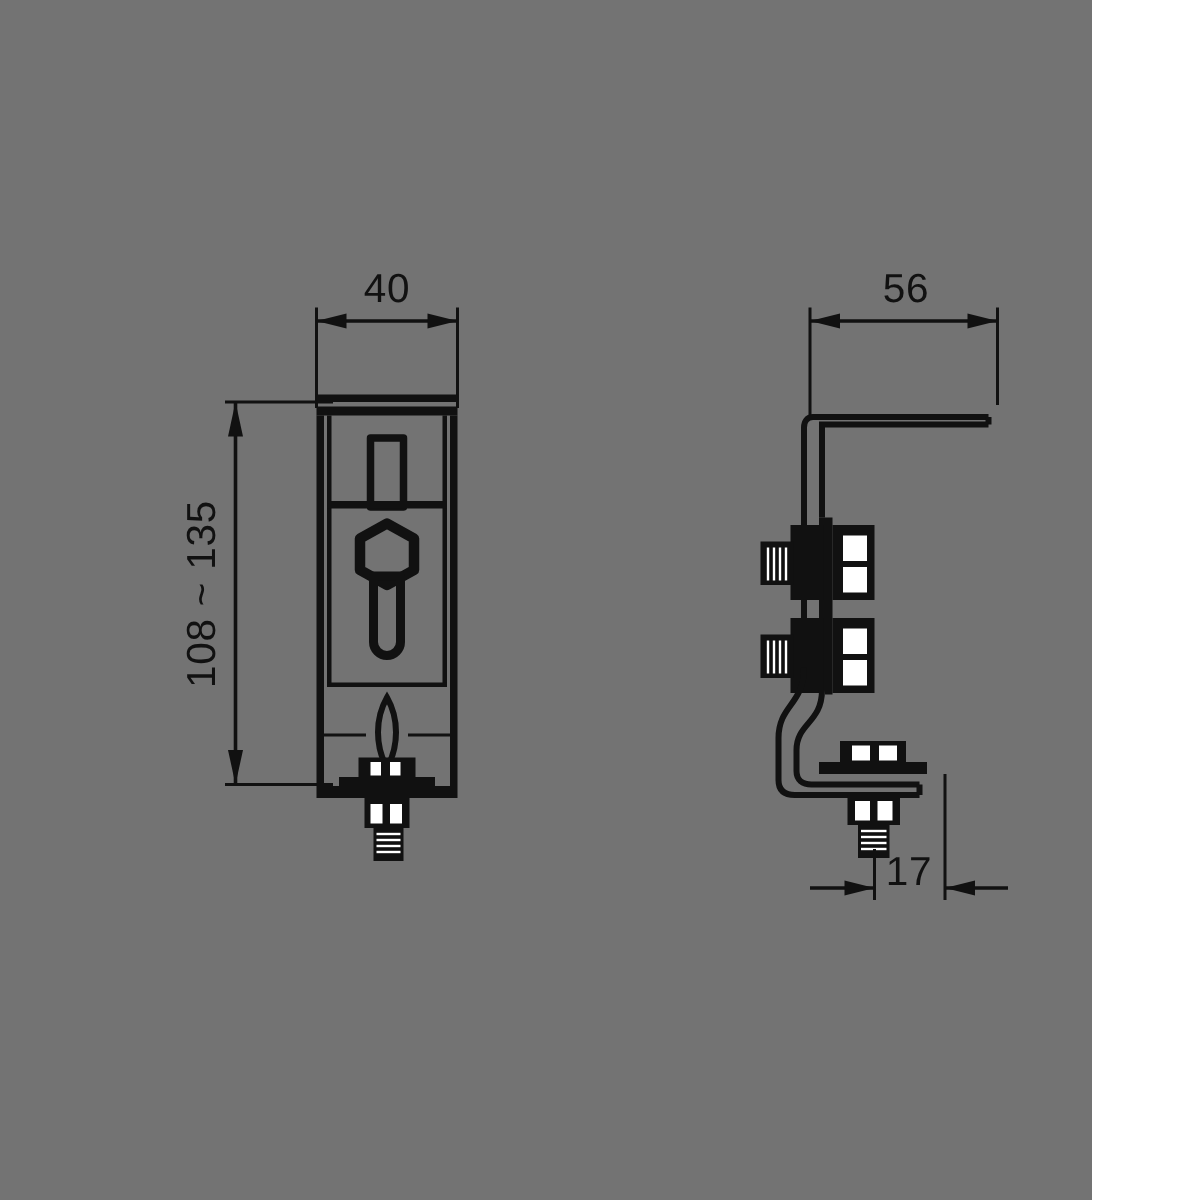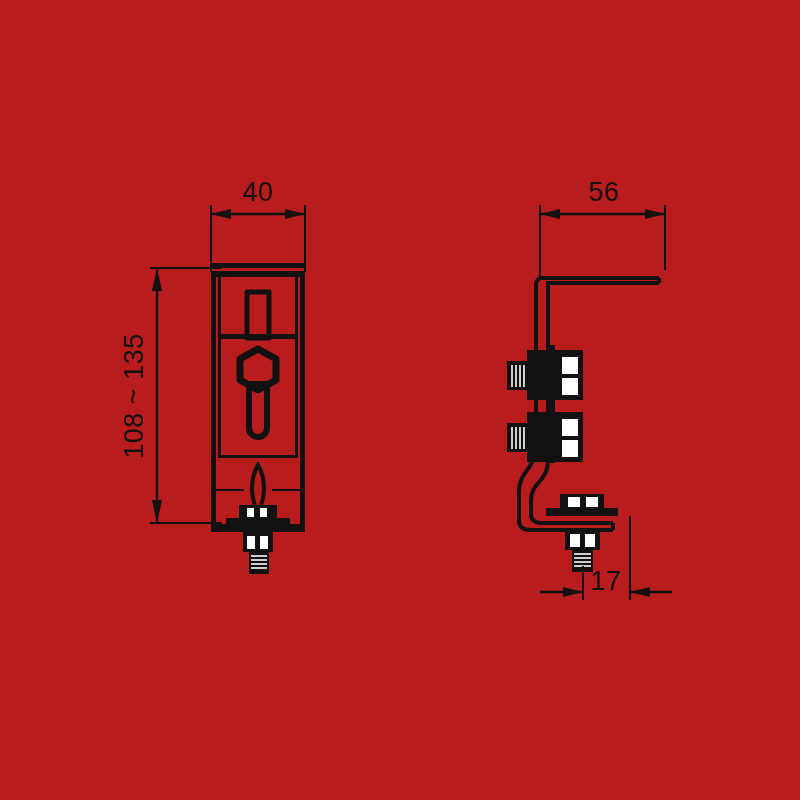--- a/index.html
+++ b/index.html
@@ -2,23 +2,23 @@
 <html><head>
 <meta charset="utf-8">
 <style>
   html, body {
     margin: 0;
     padding: 0;
     background: #ffffff;
   }
   #canvas {
     position: relative;
-    width: 800px;
+    width: 728px;
     height: 800px;
-    background: #b91c1c;
+    background: #737373;
     font-family: "Liberation Sans", sans-serif;
     overflow: hidden;
   }
   svg { display: block; }
   .dim-text {
     font-family: "Liberation Sans", sans-serif;
     font-size: 27px;
     fill: #111111;
     letter-spacing: 0.5px;
   }

